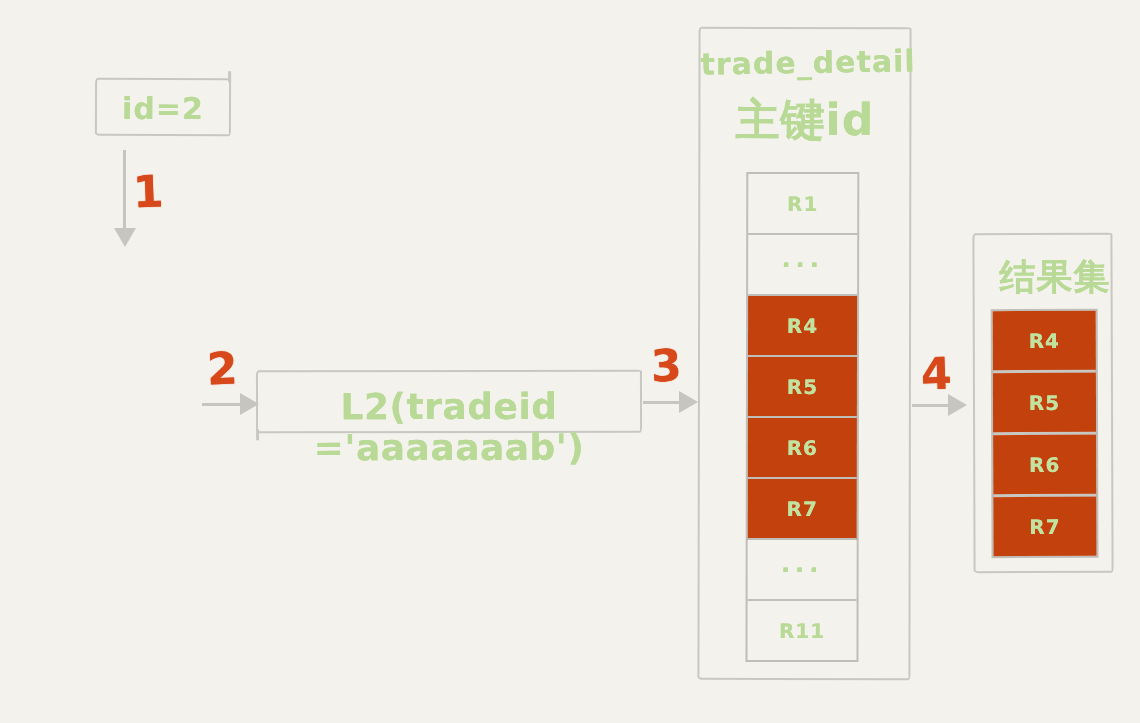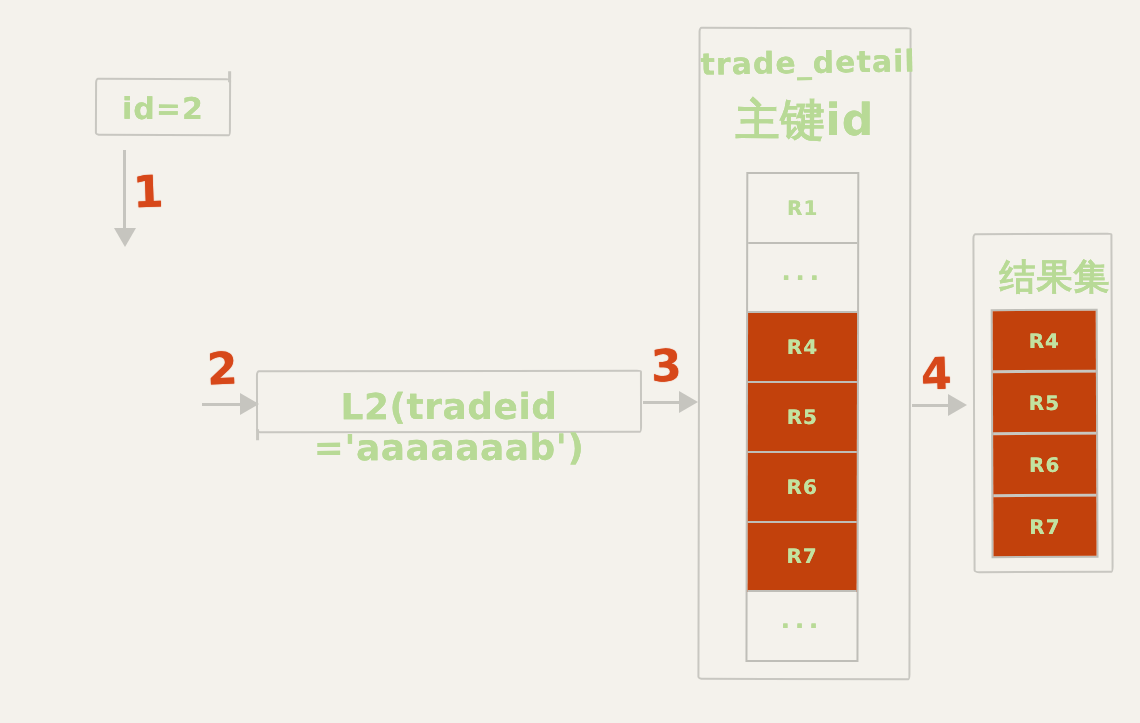--- a/index.html
+++ b/index.html
@@ -130,20 +130,21 @@
     <div class="center-label green-text" id="td-title">trade_detail</div>
     <div class="center-label green-text" id="td-subtitle">主键id</div>
     <div class="inner-table" id="td-table">
       <div class="cell">R1</div>
       <div class="cell dots">···</div>
       <div class="cell highlight">R4</div>
       <div class="cell highlight">R5</div>
       <div class="cell highlight">R6</div>
       <div class="cell highlight">R7</div>
       <div class="cell dots">···</div>
+      <div class="cell">R11</div>
     </div>
   </div>
 
   <div class="arrow-line" id="arrow4-line"></div>
   <div class="head-right" id="arrow4-head"></div>
   <div class="step" id="step4">4</div>
 
   <div class="sketch-box" id="result-box">
     <div class="center-label green-text" id="result-title">结果集</div>
     <div class="inner-table" id="result-table">

